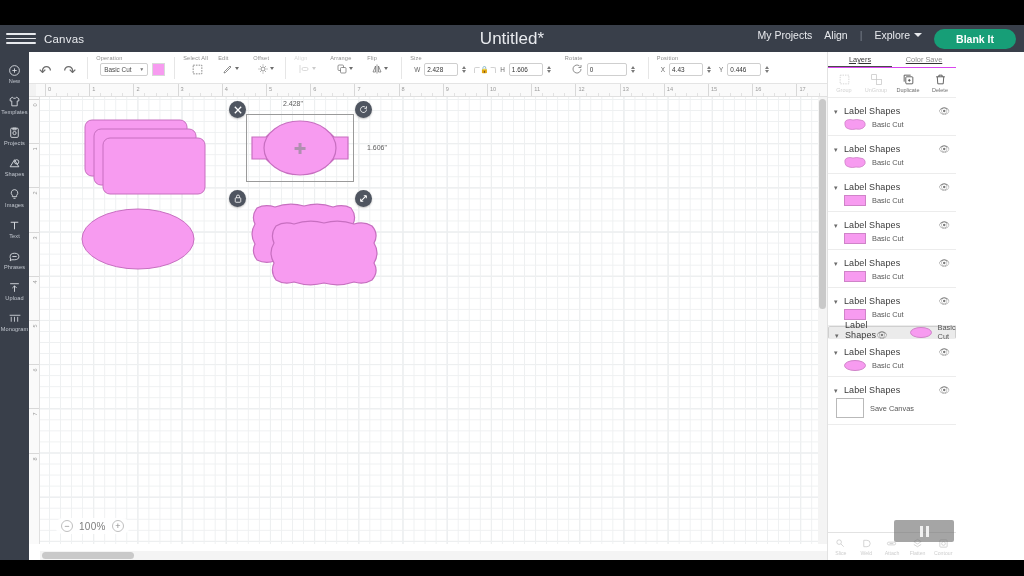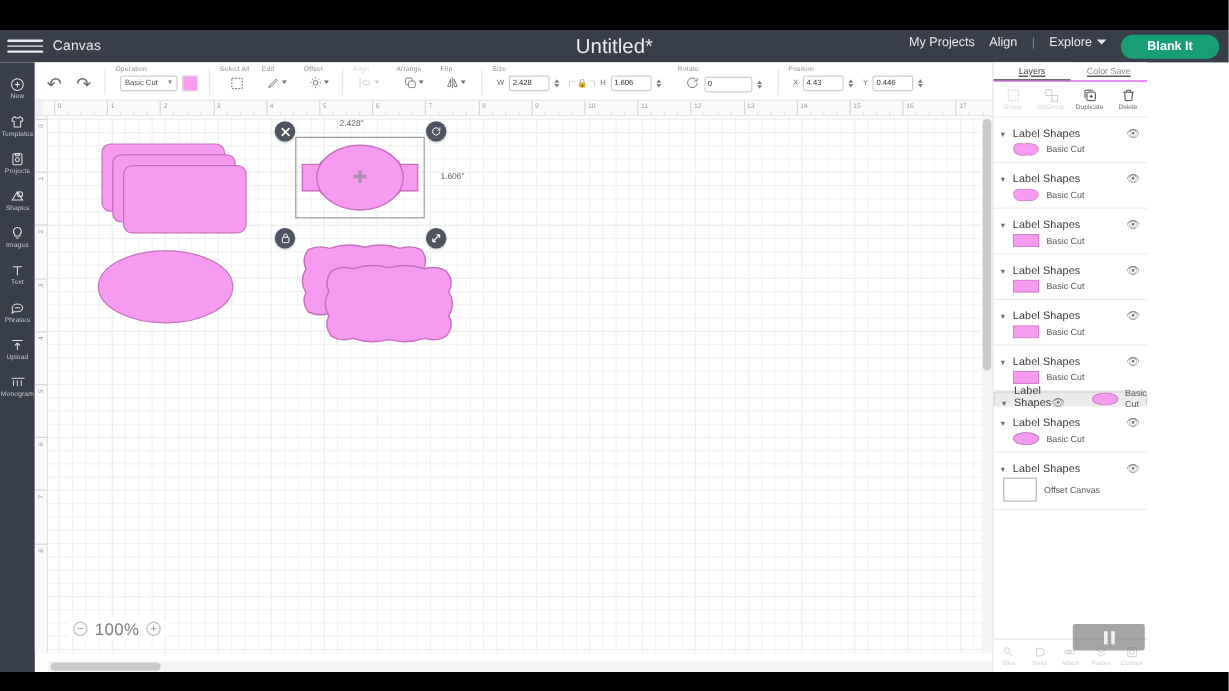--- a/index.html
+++ b/index.html
@@ -121,21 +121,21 @@
   .crosshair { position:absolute; color:#b08fb0; font-size:15px; line-height:1; }
 
   
   .zoomctl {
     position:absolute; left:55px; bottom:42px;
     display:flex; align-items:center; gap:6px;
     background:rgba(255,255,255,.92); border-radius:12px; padding:2px 6px;
   }
   .zbtn { width:12px;height:12px;border:1px solid #c0c0c0;border-radius:50%;
           display:flex;align-items:center;justify-content:center;font-size:9px;color:#8a8a8a;cursor:pointer;line-height:1;}
-  .zval { font-size:14px; color:#7d7d7d; letter-spacing:.3px;}
+  .zval { font-size:10px; color:#7d7d7d; letter-spacing:.3px;}
 
   
   .hscroll { position:absolute; left:40px; bottom:16px; width:825px; height:9px; background:#f4f4f4;}
   .hscroll i { position:absolute; left:2px; top:1px; width:92px; height:7px; background:#c9c9c9; border-radius:4px; display:block;}
   .vscroll { position:absolute; right:129px; top:97px; width:9px; height:447px; background:#f4f4f4;}
   .vscroll i { position:absolute; top:2px; left:1px; width:7px; height:210px; background:#c9c9c9; border-radius:4px; display:block;}
 
   
   .rpanel {
     position:absolute; right:0; top:52px; width:129px; height:508px;
@@ -786,21 +786,21 @@
           </div>
         </div>
         <div class="lgroup blank">
           <div class="lhead">
             <span class="lchev">▾</span>
             <span class="lname">Label Shapes</span>
             <span class="leye">👁</span>
           </div>
           <div class="lsub">
             <span class="thumb blank"></span>
-            <span class="lsubtxt">Offset Canvas</span>
+            <span class="lsubtxt">Save Canvas</span>
           </div>
         </div>
       </div>
 
     <div class="rbottom">
       <div class="rbt">
         <span><svg width="11" height="11" viewBox="0 0 24 24" fill="none" stroke="#555" stroke-width="1.5">
               <circle cx="9" cy="9" r="5"></circle>
               <path d="M13 13l6 6"></path>
             </svg></span>

